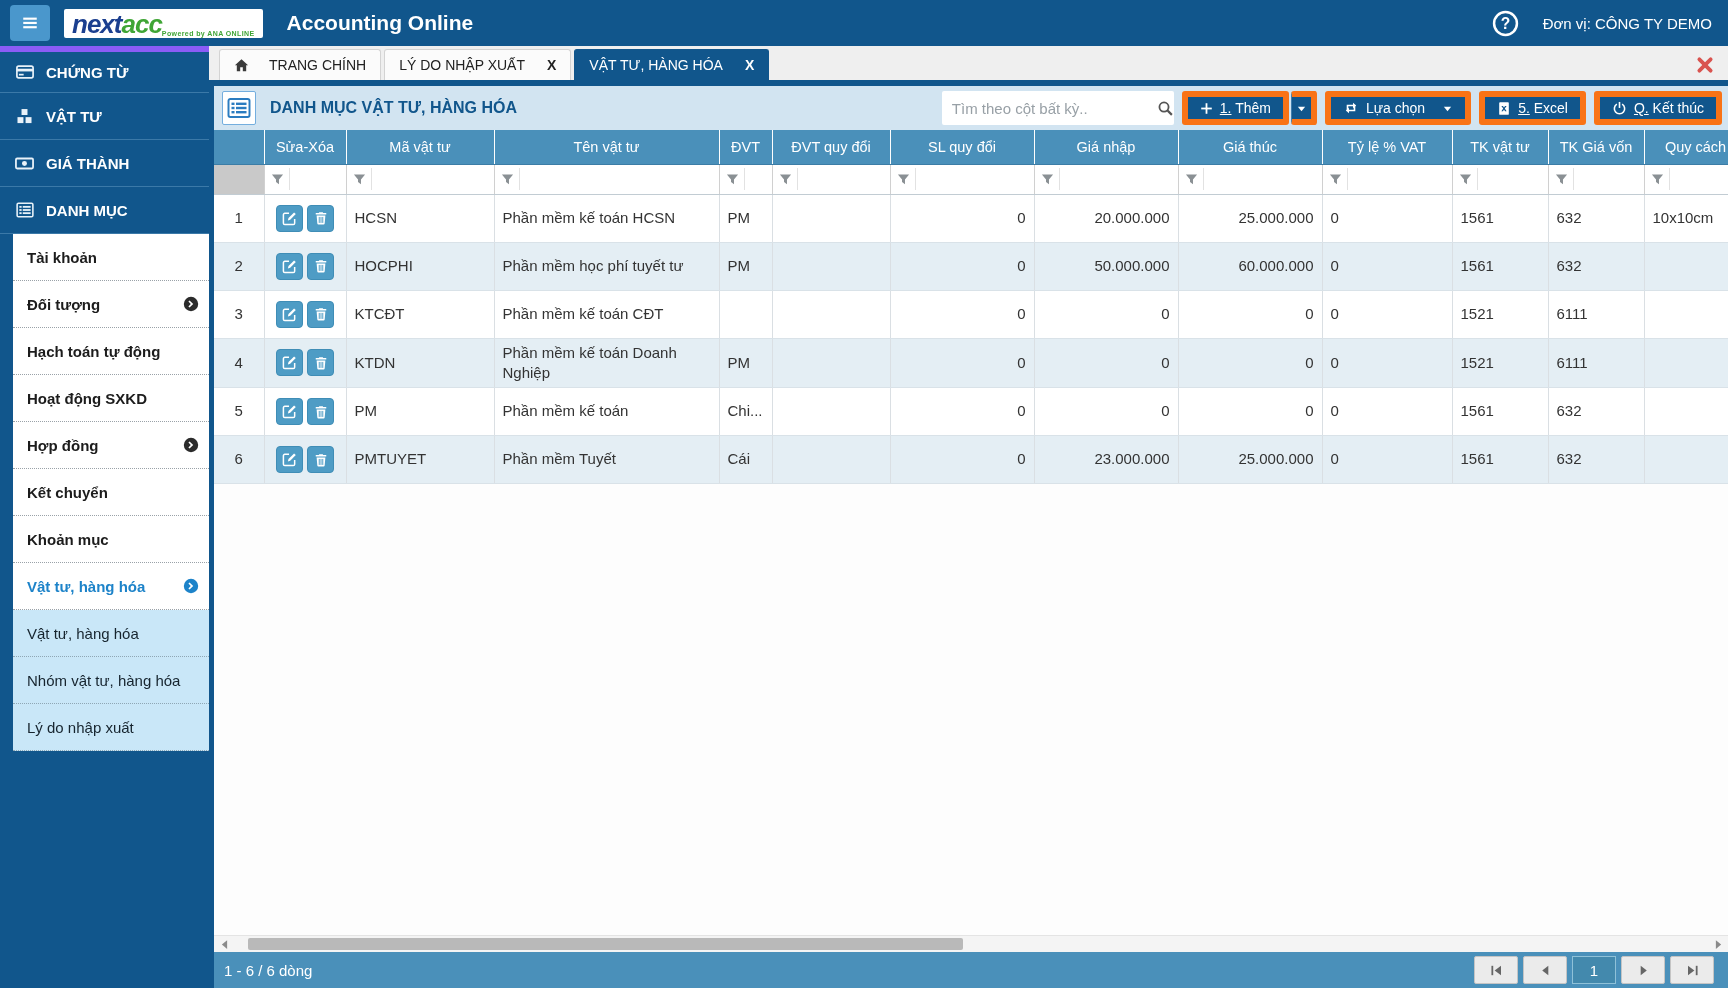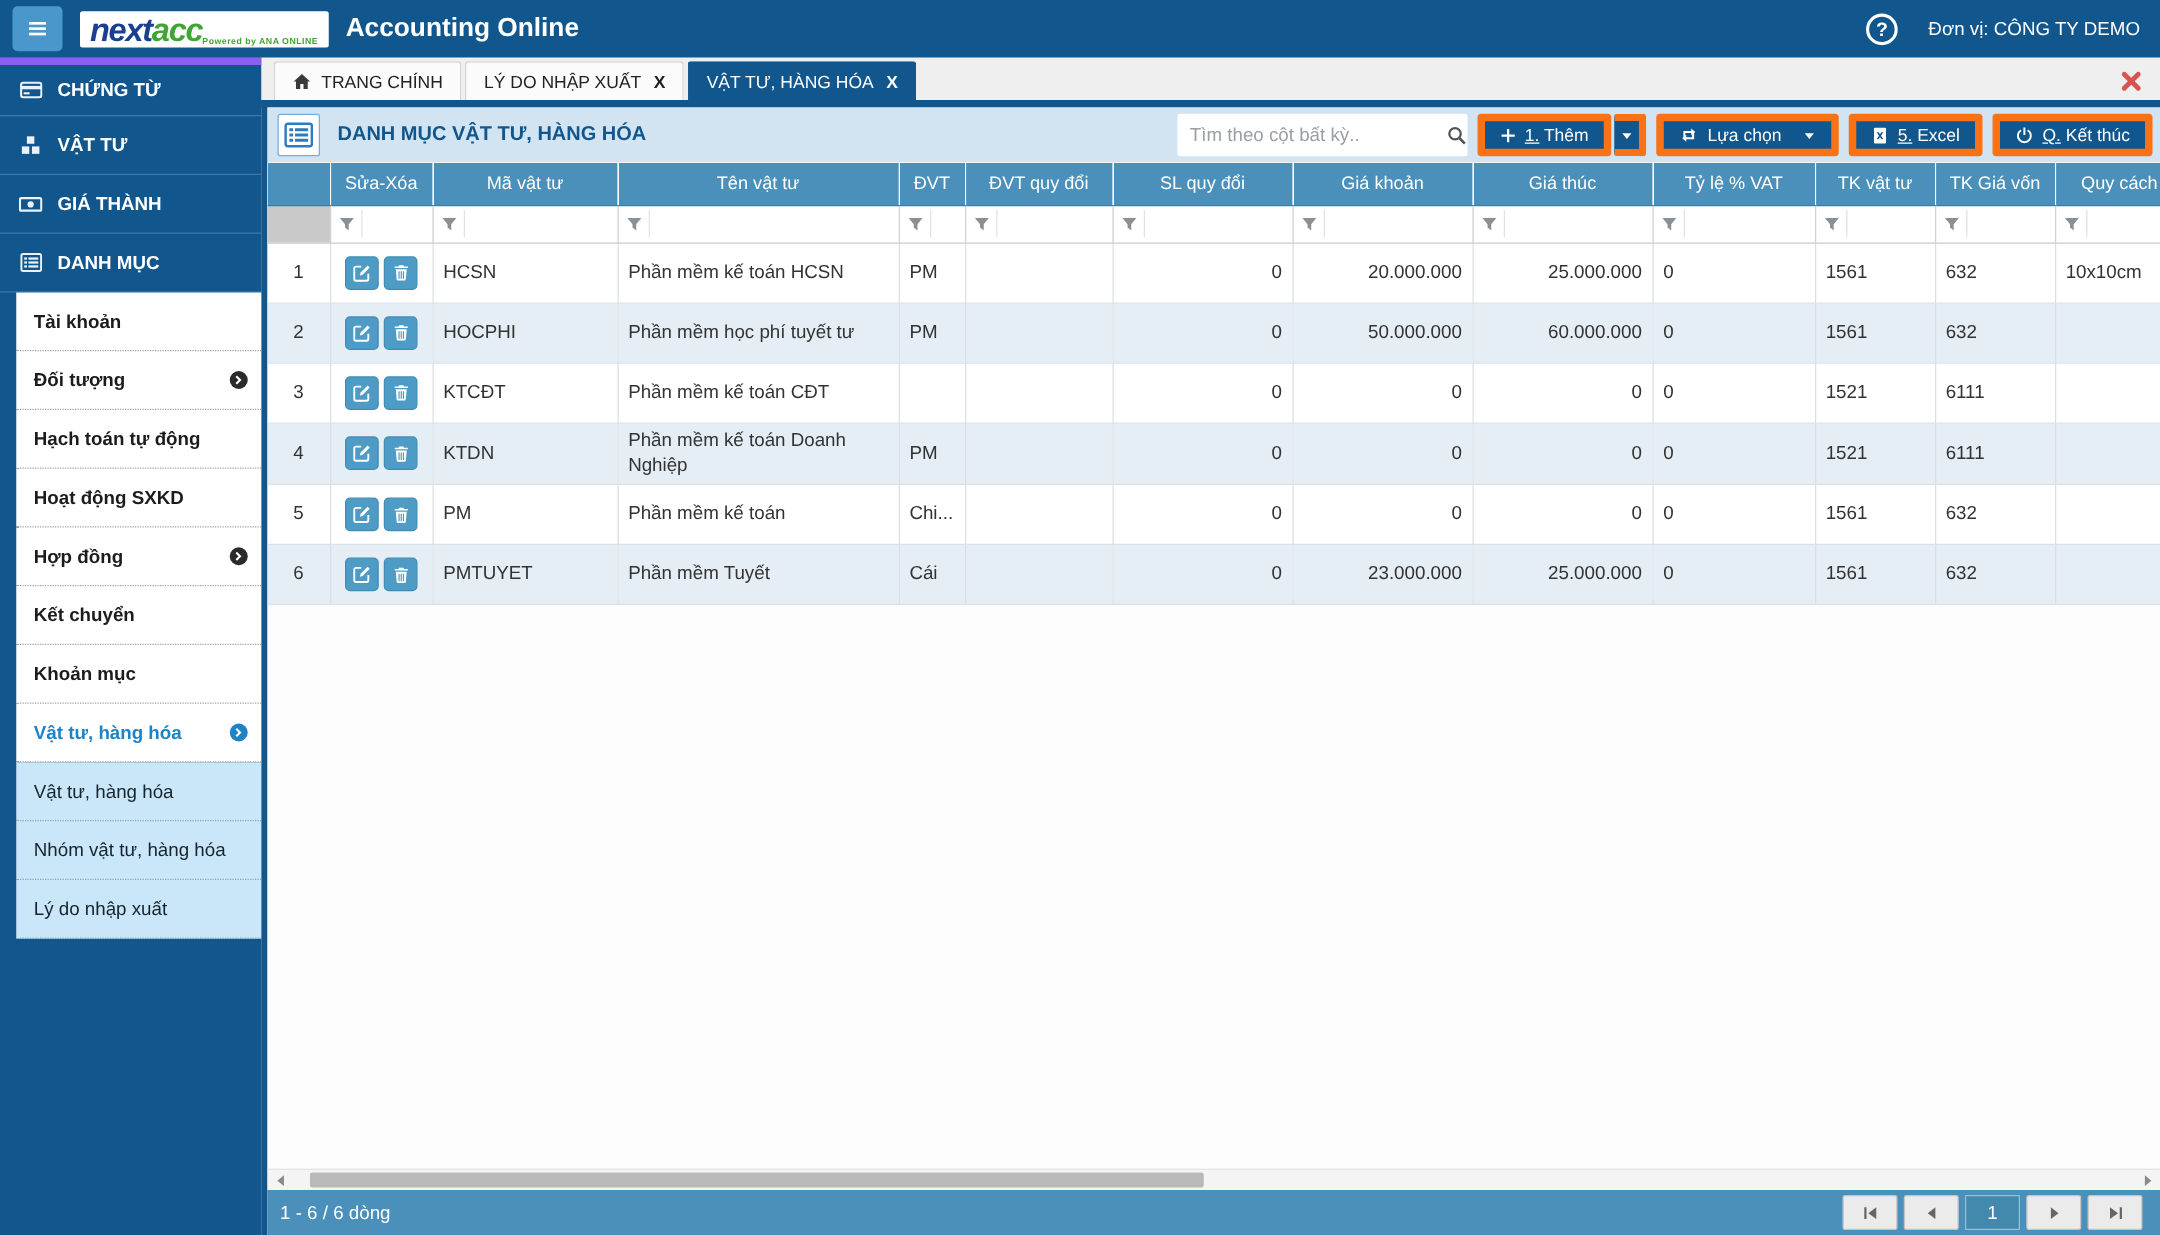--- a/index.html
+++ b/index.html
@@ -6,42 +6,42 @@
   html,body { width:1728px; height:988px; overflow:hidden; font-family:"Liberation Sans", sans-serif; background:#f2f2f2; }
 
   
   .app-header { position:absolute; top:0; left:0; width:1728px; height:46px; background:#11568C; display:flex; align-items:center; z-index:30; }
   .hamburger { width:40px; height:36px; background:#4a97cc; border:none; border-radius:4px; margin-left:10px; display:flex; align-items:center; justify-content:center; cursor:pointer; }
   .logo-box { background:#fff; border-radius:2px; margin-left:14px; padding:2px 8px 1px 8px; display:flex; align-items:center; line-height:1; }
   .logo-text { font-size:26px; font-weight:bold; font-style:italic; letter-spacing:-1px; }
   .logo-next { color:#1b3f8f; }
   .logo-acc { color:#3fa535; }
   .logo-tag { font-size:7px; color:#3fa535; letter-spacing:.4px; margin-top:1px; align-self:flex-end; font-weight:bold; }
-  .app-title { color:#fff; font-size:21px; font-weight:bold; margin-left:14px; }
+  .app-title { color:#fff; font-size:21px; font-weight:bold; margin-left:24px; }
   .header-right { margin-left:auto; display:flex; align-items:center; gap:24px; padding-right:16px; }
   .unit-label { color:#fff; font-size:15px; }
   .help-btn { background:none; border:none; cursor:pointer; display:flex; }
 
   
   .sidebar { position:absolute; top:46px; left:0; width:209px; height:942px; background:#11568C; z-index:20; }
   .year-bar { height:38px; background:#ea5f6d; color:#fff; font-weight:bold; font-size:14px; display:flex; align-items:center; justify-content:center; }
   .sb-item { height:47px; display:flex; align-items:center; padding-left:15px; gap:12px; color:#fff; font-size:15px; font-weight:bold; border-bottom:1px solid #3b79a8; cursor:pointer; }
   .sb-item:first-child { border-top:6px solid #8b5cf6; }
   .sb-icn { color:#e9f2f9; display:flex; width:19px; justify-content:center; }
   .sb-sub { margin-left:13px; background:#fff; }
   .sub-item { height:47px; display:flex; align-items:center; justify-content:space-between; padding:0 10px 0 14px; font-size:15px; font-weight:bold; color:#1c1c1c; border-bottom:1px dotted #9aa2a8; cursor:pointer; }
   .sub-item.active { color:#1d83c9; }
   .sub-arrow { color:#2b2b2b; display:flex; }
   .sub-item.active .sub-arrow { color:#1d83c9; }
   .sb-subsub { margin-left:13px; background:#c9e7f8; }
   .subsub-item { height:47px; display:flex; align-items:center; padding-left:14px; font-size:15px; color:#16242e; border-bottom:1px dotted #8fa7b5; cursor:pointer; }
 
   
   .tabbar { position:absolute; top:46px; left:209px; width:1519px; height:34px; background:#efefef; display:flex; align-items:flex-end; padding-left:10px; }
-  .tab { height:31px; display:flex; align-items:center; gap:8px; padding:0 14px; background:#fbfbfb; border:1px solid #d3d3d3; border-bottom:none; border-radius:3px 3px 0 0; font-size:14px; color:#222; margin-right:3px; cursor:pointer; }
+  .tab { height:31px; display:flex; align-items:center; gap:20px; padding:0 14px; background:#fbfbfb; border:1px solid #d3d3d3; border-bottom:none; border-radius:3px 3px 0 0; font-size:14px; color:#222; margin-right:3px; cursor:pointer; }
   .tab.active { background:#11568C; border-color:#11568C; color:#fff; }
   .tab-icn { color:#3a3a3a; display:flex; }
   .tab-x { font-weight:bold; margin-left:2px; }
   .close-all { margin-left:auto; margin-bottom:6px; margin-right:14px; background:none; border:none; cursor:pointer; display:flex; }
 
   
   .content { position:absolute; top:80px; left:209px; width:1519px; height:908px; background:#fff; border-left:5px solid #11568C; border-top:6px solid #11568C; display:flex; flex-direction:column; }
   .toolbar { height:44px; background:#d2e4f1; display:flex; align-items:center; padding:0 6px 0 8px; gap:8px; flex:0 0 auto; }
   .title-icon-box { width:34px; height:34px; background:#fff; border:1px solid #74aede; border-radius:2px; display:flex; align-items:center; justify-content:center; color:#2b7cc0; }
   .panel-title { color:#11568C; font-weight:bold; font-size:16px; margin-left:6px; }
@@ -352,21 +352,21 @@
         </colgroup>
         <thead>
           <tr>
             <th></th>
             <th>Sửa-Xóa</th>
             <th>Mã vật tư</th>
             <th>Tên vật tư</th>
             <th>ĐVT</th>
             <th>ĐVT quy đổi</th>
             <th>SL quy đổi</th>
-            <th>Giá khoản</th>
+            <th>Giá nhập</th>
             <th>Giá thúc</th>
             <th>Tỷ lệ % VAT</th>
             <th>TK vật tư</th>
             <th>TK Giá vốn</th>
             <th>Quy cách</th>
           </tr>
           <tr class="filter-row">
             <td class="f-blank"></td>
             <td class="f-cell">
               <span class="f-inner">

